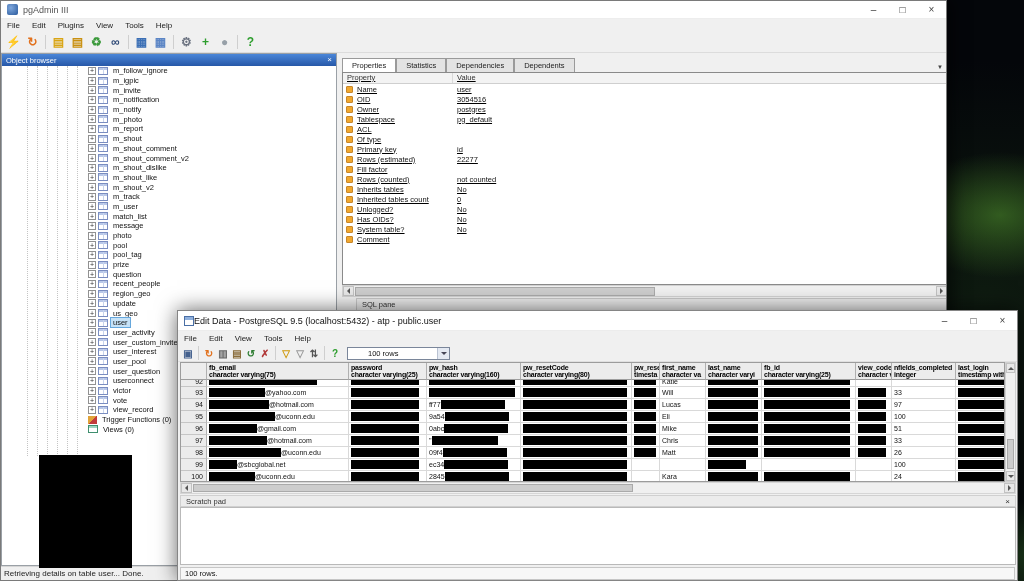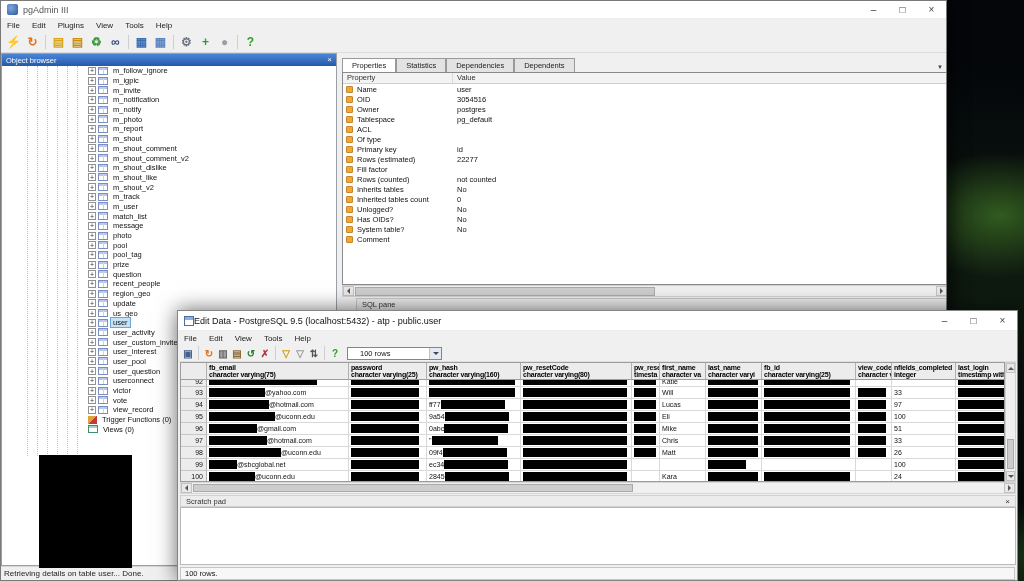--- a/index.html
+++ b/index.html
@@ -50,21 +50,21 @@
     background:linear-gradient(#9fd4bf 0 2px,#fff 2px);}
   .tree-label{padding:0 2px;}
   .tree-label.selected{background:#c6e2f7;outline:1px solid #66a7dc;}
   .tree-redact{position:absolute;left:38px;top:454px;width:93px;height:113px;background:#000;z-index:5;}
 
   
   .tabs{position:absolute;left:341px;top:56px;width:606px;height:15px;display:flex;align-items:flex-end;}
   .tab{font-size:7.5px;padding:2px 9px;background:#e3e3e3;border:1px solid #9a9a9a;border-bottom:none;color:#222;}
   .tab-active{background:#fff;position:relative;top:1px;padding-bottom:3px;}
   .tabs-arrow{margin-left:auto;font-size:6px;color:#444;padding:0 5px 2px 0;}
-  .prop-grid{position:absolute;left:341px;top:71px;width:606px;height:213px;background:#fff;border:1px solid #8a8a8a;overflow:hidden;}
+  .prop-grid{position:absolute;left:341px;top:71px;width:606px;height:213px;background:#fff;border:1px solid #8a8a8a;overflow:hidden;text-decoration:underline;}
   .pg-header{display:flex;height:11px;background:#f3f3f3;border-bottom:1px solid #cfcfcf;font-size:7.5px;color:#333;}
   .pg-h1{width:110px;padding-left:4px;border-right:1px solid #d9d9d9;}
   .pg-h2{padding-left:4px;}
   .prop-row{display:flex;height:10px;align-items:center;font-size:7.5px;color:#111;}
   .prop-name-cell{width:110px;display:flex;align-items:center;padding-left:3px;flex:none;}
   .prop-icon{width:7px;height:7px;background:#f0a830;border:1px solid #c8862a;border-radius:1px;margin-right:4px;flex:none;}
   .prop-value{padding-left:4px;}
   .prop-hscroll{position:absolute;left:341px;top:284px;width:606px;height:12px;background:#f0f0f0;border:1px solid #d2d2d2;}
   .scroll-arrow{position:absolute;width:11px;height:10px;background:#e8e8e8;border:1px solid #c2c2c2;
     display:flex;align-items:center;justify-content:center;}
@@ -82,21 +82,21 @@
 
   
   .edit-window{position:absolute;left:177px;top:310px;width:841px;height:271px;background:#f0f0f0;
     border:1px solid #858585;z-index:10;box-shadow:0 0 20px rgba(0,0,0,.6);overflow:hidden;}
   .ew-titlebar{height:20px;background:#fff;display:flex;align-items:center;padding-left:6px;border-bottom:1px solid #ececec;}
   .ew-icon{width:10px;height:10px;border:1px solid #4a6fa5;background:linear-gradient(#8fb0dd 0 3px,#fff 3px);flex:none;}
   .ew-title{font-size:9px;color:#111;white-space:nowrap;}
   .ew-menubar{height:14px;background:#f0f0f0;display:flex;align-items:center;font-size:8px;color:#222;}
   .ew-toolbar{height:17px;display:flex;align-items:center;padding:0 3px;border-bottom:1px solid #e0e0e0;}
   .combo{display:flex;align-items:center;border:1px solid #7a869a;background:#fff;height:13px;
-    font-size:7.5px;margin-left:5px;padding-left:12px;color:#111;gap:33px;}
+    font-size:7.5px;margin-left:5px;padding-left:20px;color:#111;gap:33px;}
   .combo-arrow{width:12px;height:11px;margin-left:6px;background:#e4e9f2;border-left:1px solid #b9c2d2;
     display:flex;align-items:center;justify-content:center;}
   .combo-arrow:after{content:"";border:3px solid transparent;border-top-color:#445;margin-bottom:-3px;}
 
   .ew-grid{position:absolute;left:2px;top:51px;width:825px;height:120px;background:#fff;border:1px solid #9c9c9c;overflow:hidden;}
   .grid-header{display:flex;height:17px;}
   .gh-cell{flex:none;background:#ececec;border-right:1px solid #b0b0b0;border-bottom:1px solid #9d9d9d;
     overflow:hidden;padding:1px 0 0 2px;}
   .gh-rownum{width:26px;}
   .gh-name,.gh-type{font-size:7px;font-weight:bold;color:#000;line-height:7px;white-space:nowrap;letter-spacing:-0.2px;}

